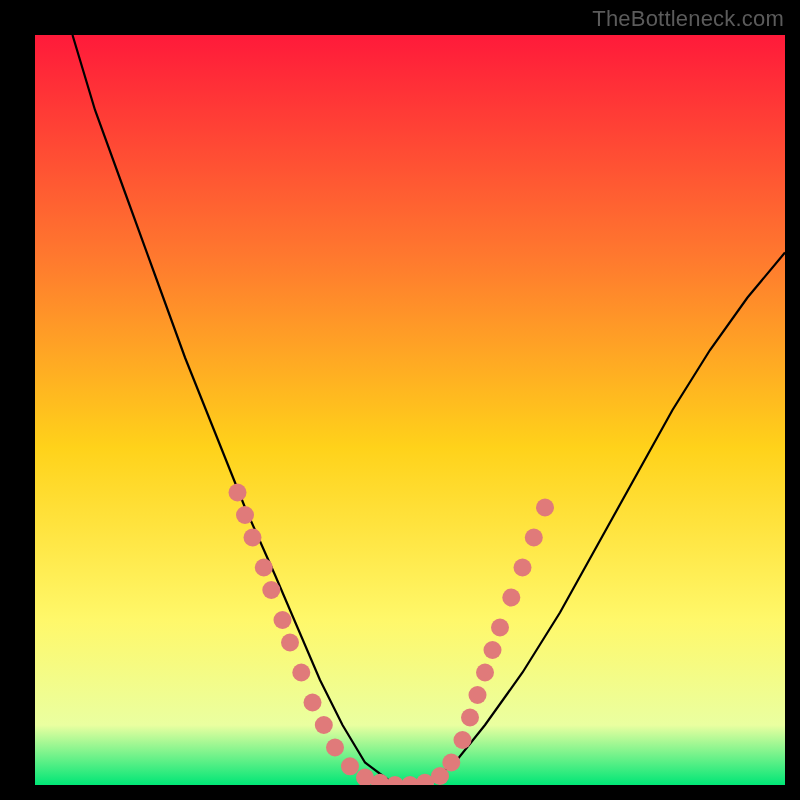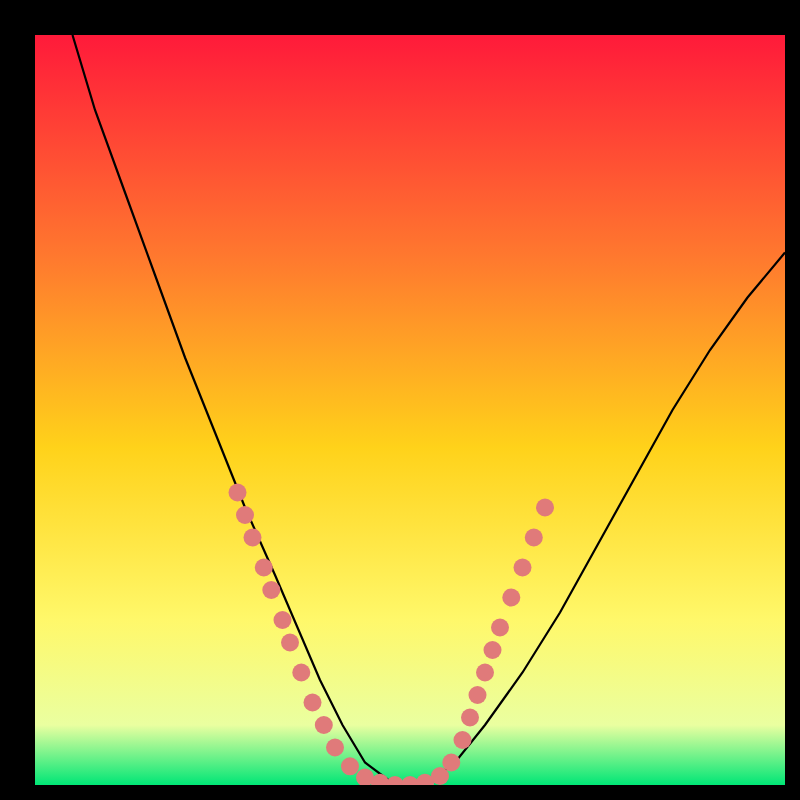--- a/index.html
+++ b/index.html
@@ -81,13 +81,14 @@
           <circle cx="450.0" cy="637.5" r="9" fill="#e07a7a"></circle>
           <circle cx="457.5" cy="615.0" r="9" fill="#e07a7a"></circle>
           <circle cx="465.0" cy="592.5" r="9" fill="#e07a7a"></circle>
           <circle cx="476.3" cy="562.5" r="9" fill="#e07a7a"></circle>
           <circle cx="487.5" cy="532.5" r="9" fill="#e07a7a"></circle>
           <circle cx="498.8" cy="502.5" r="9" fill="#e07a7a"></circle>
           <circle cx="510.0" cy="472.5" r="9" fill="#e07a7a"></circle>
         </g>
     </svg>
   </div>
+  <div class="watermark">TheBottleneck.com</div>
 </div>
 
 </body></html>

